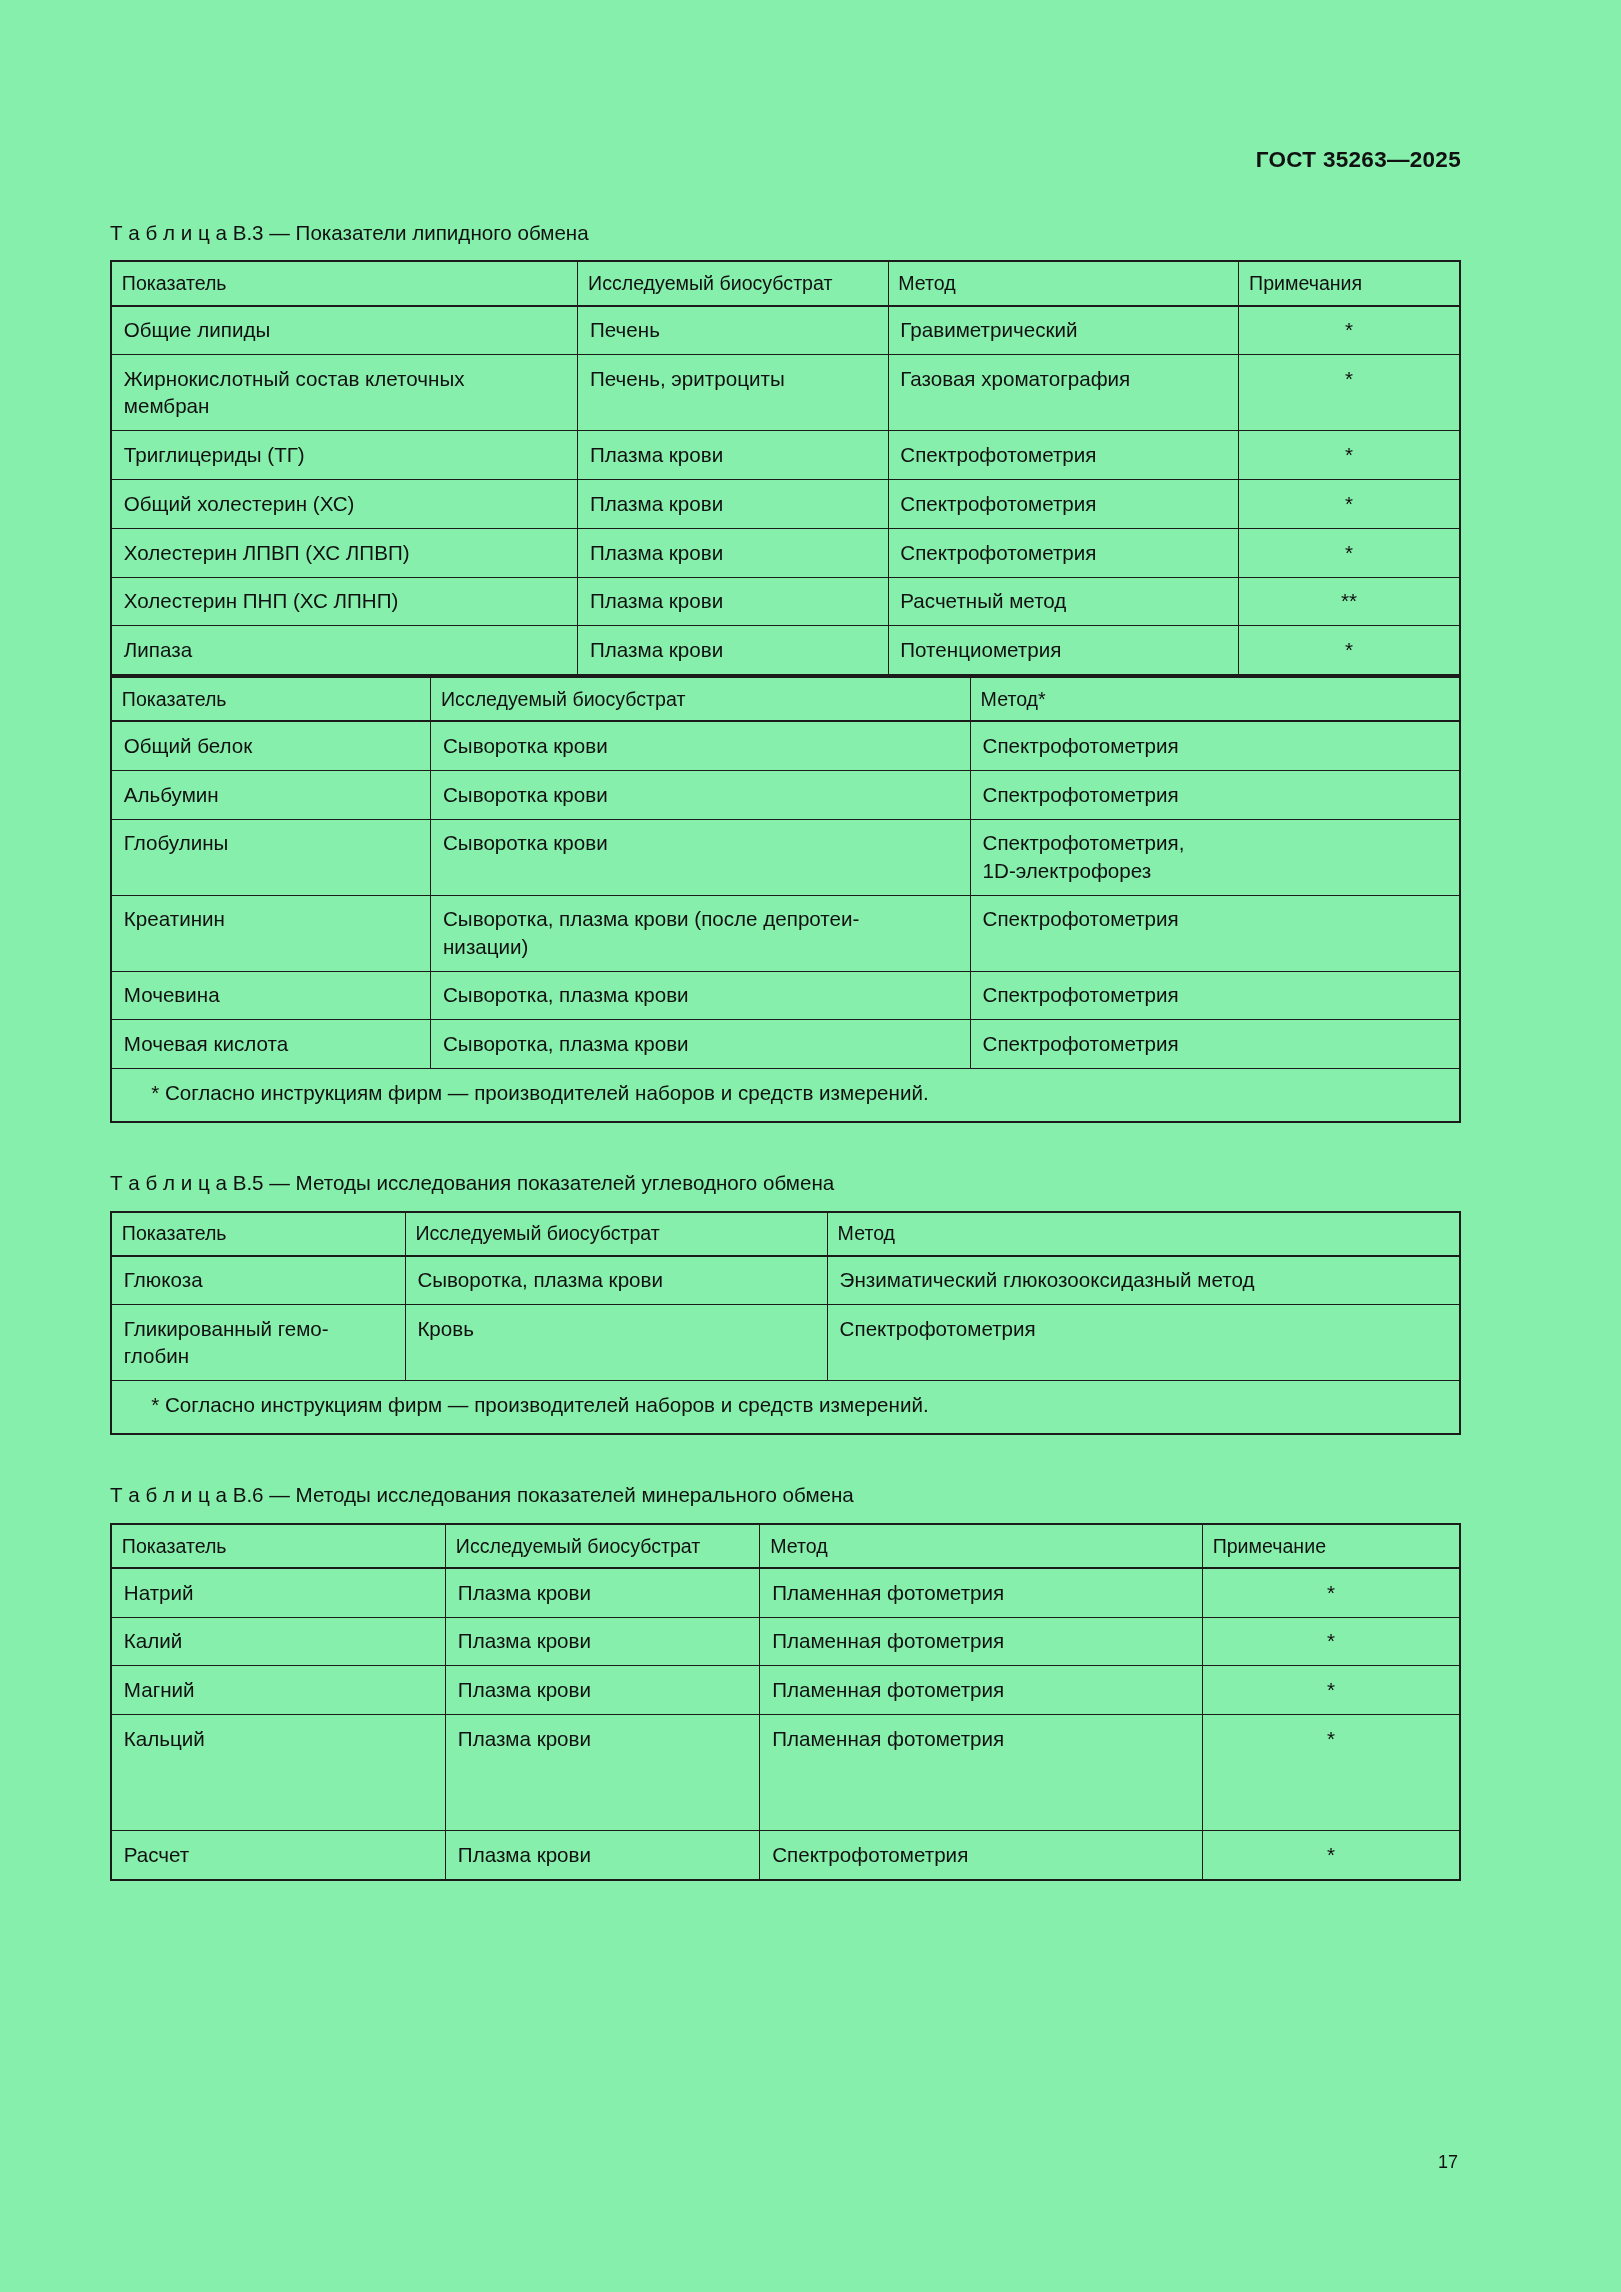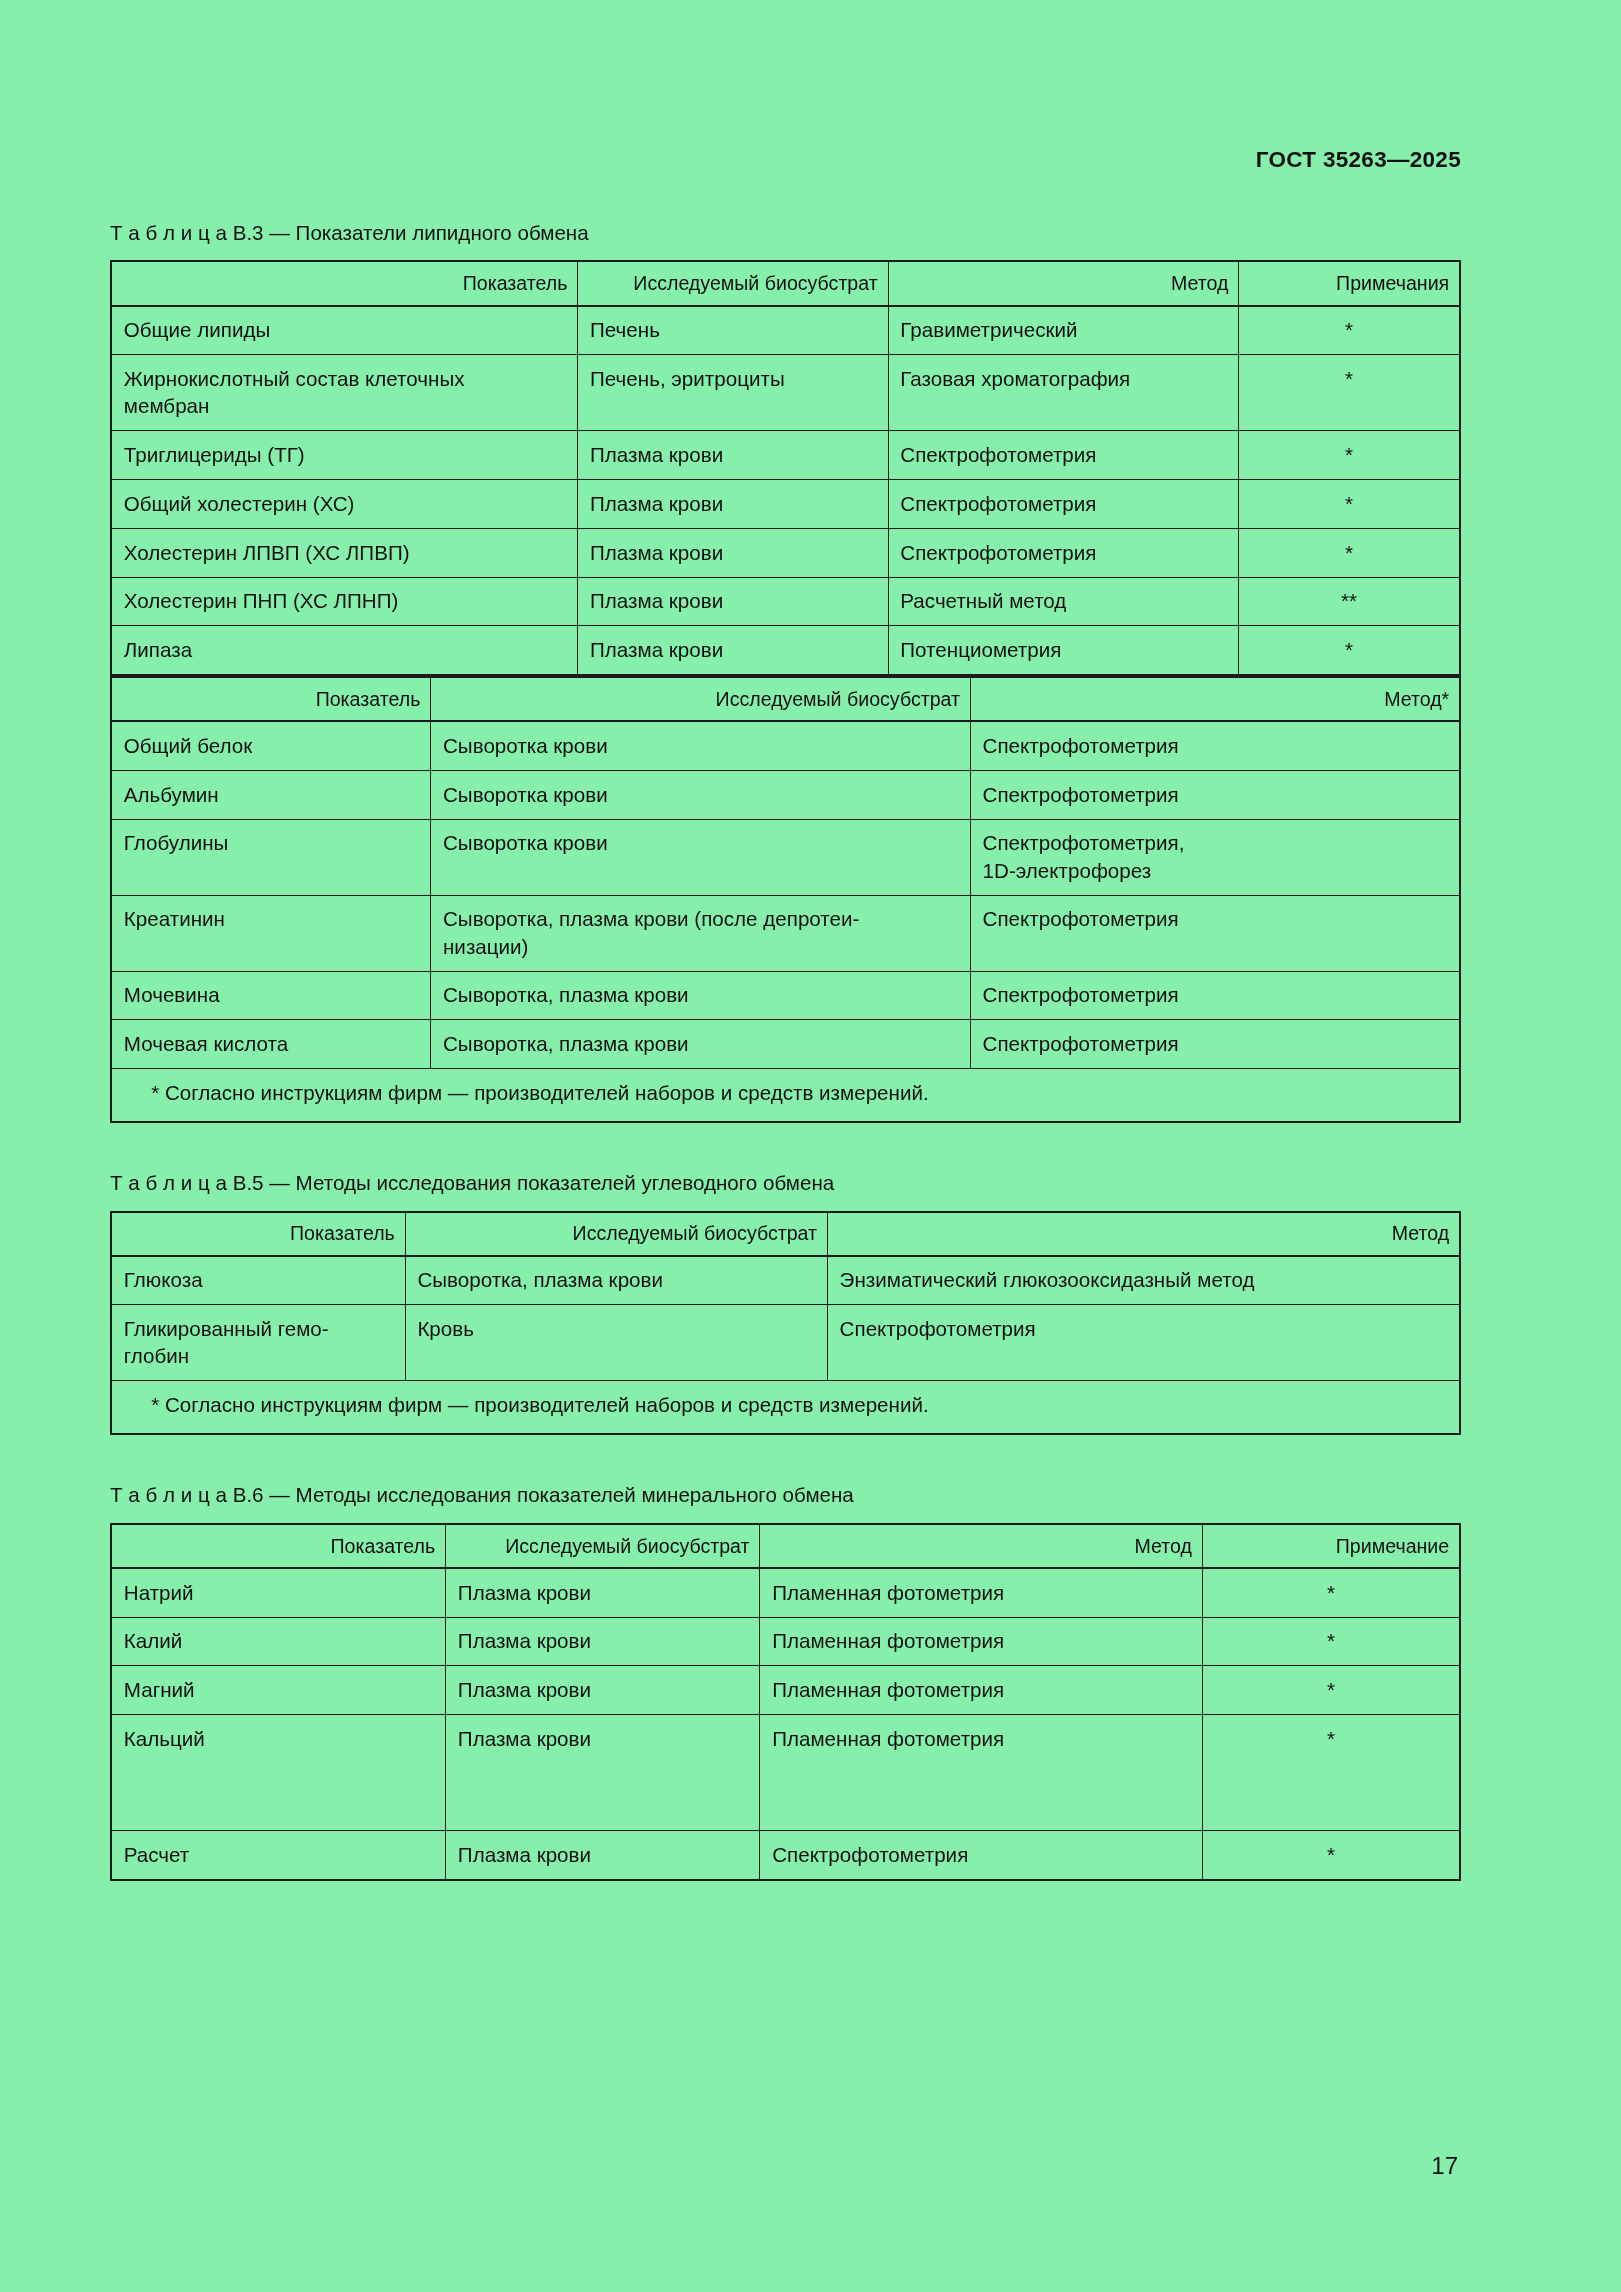--- a/index.html
+++ b/index.html
@@ -41,21 +41,21 @@
     border-collapse: collapse;
     table-layout: fixed;
     border: 2px solid #1b1b1b;
   }
   .t thead th {
     border: 1px solid #1b1b1b;
     border-bottom: 2px solid #1b1b1b;
     font-weight: normal;
     font-size: 19.6px;
     padding: 8.8px 9.8px;
-    text-align: right;
+    text-align: left;
     vertical-align: middle;
     line-height: 1.25;
   }
   .t tbody td {
     border: 1px solid #1b1b1b;
     font-size: 20.6px;
     padding: 9.8px 11.8px 10.8px;
     vertical-align: top;
     white-space: pre-line;
     line-height: 1.32;
@@ -88,21 +88,21 @@
   .t3 thead th:nth-child(4){width:19.1%}
   
   .t0 tbody td:nth-child(4),
   .t3 tbody td:nth-child(4) { text-align: center; }
   
   .t3 tbody tr:nth-child(4) td { height: 116px; }
   .page-number {
     position: absolute;
     top: 2152px;
     right: 163px;
-    font-size: 24px;
+    font-size: 18px;
   }
 </style>
 </head>
 <body>
 
 <div class="page">
   <div class="content">
 
     <div class="doc-header">ГОСТ 35263—2025</div>
 

